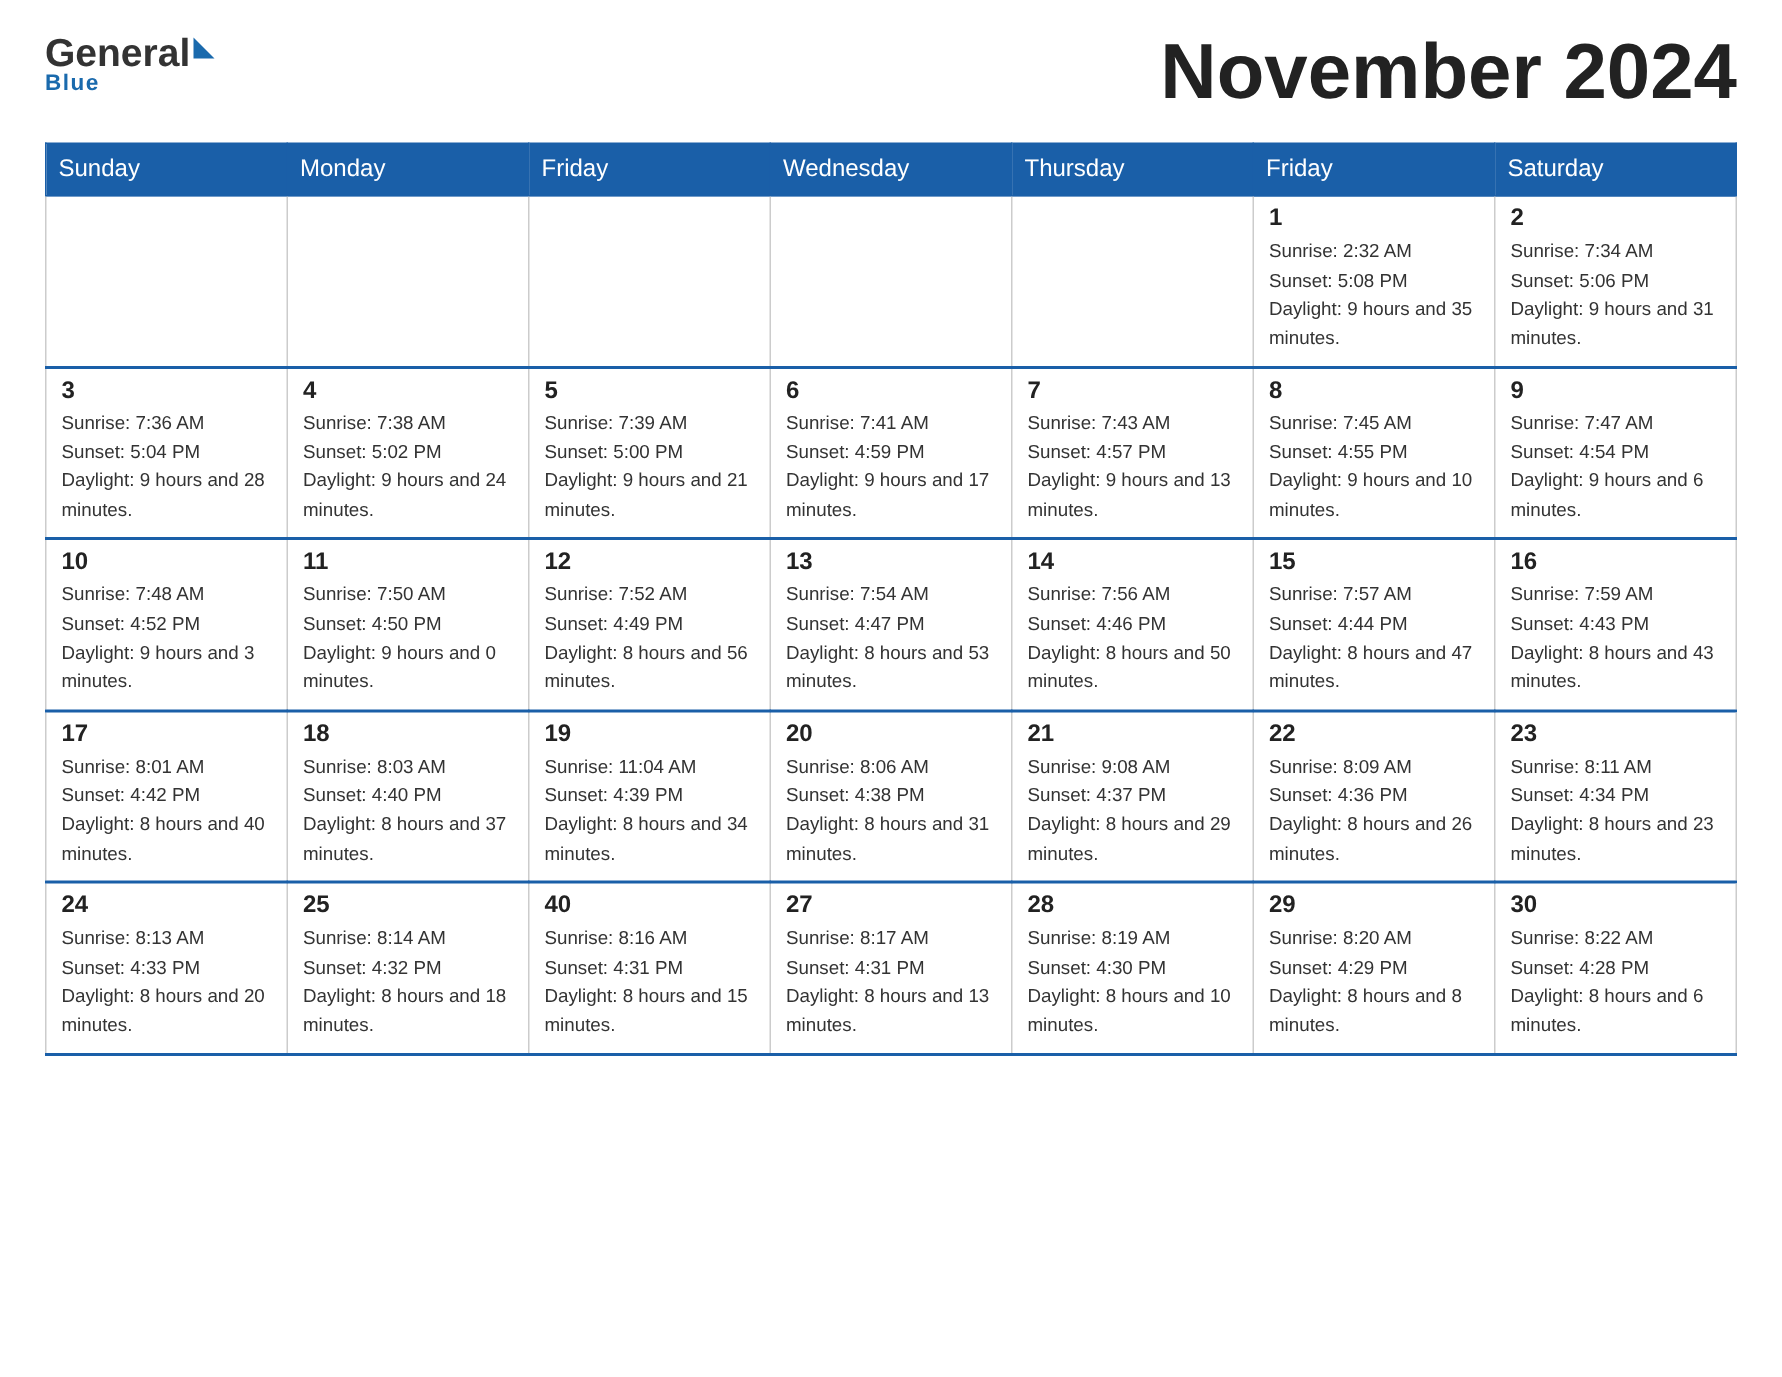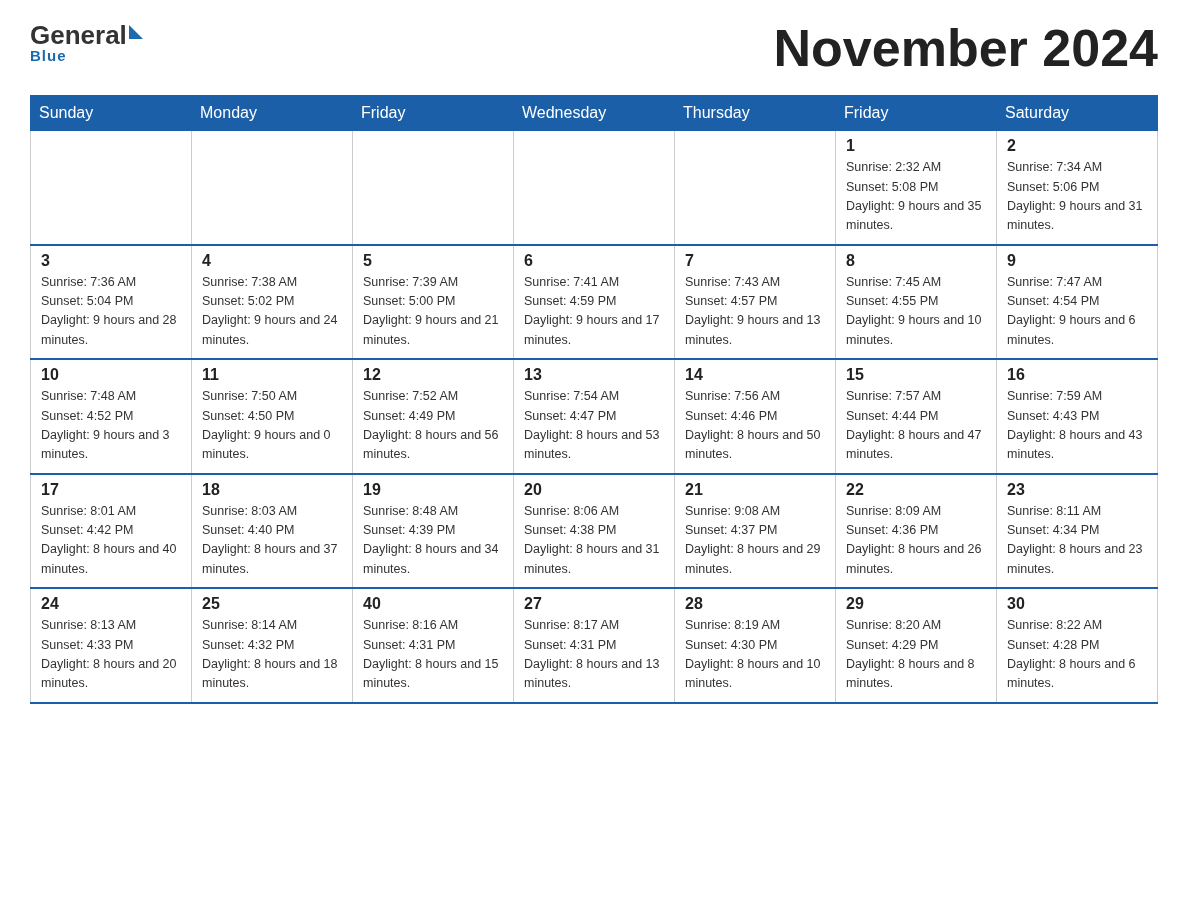--- a/index.html
+++ b/index.html
@@ -265,21 +265,21 @@
         </td>
         <td>
           <span class="day-number">18</span>
           <div class="day-info">Sunrise: 8:03 AM
 Sunset: 4:40 PM
 Daylight: 8 hours
 and 37 minutes.</div>
         </td>
         <td>
           <span class="day-number">19</span>
-          <div class="day-info">Sunrise: 8:48 AM
+          <div class="day-info">Sunrise: 11:04 AM
 Sunset: 4:39 PM
 Daylight: 8 hours
 and 34 minutes.</div>
         </td>
         <td>
           <span class="day-number">20</span>
           <div class="day-info">Sunrise: 8:06 AM
 Sunset: 4:38 PM
 Daylight: 8 hours
 and 31 minutes.</div>

